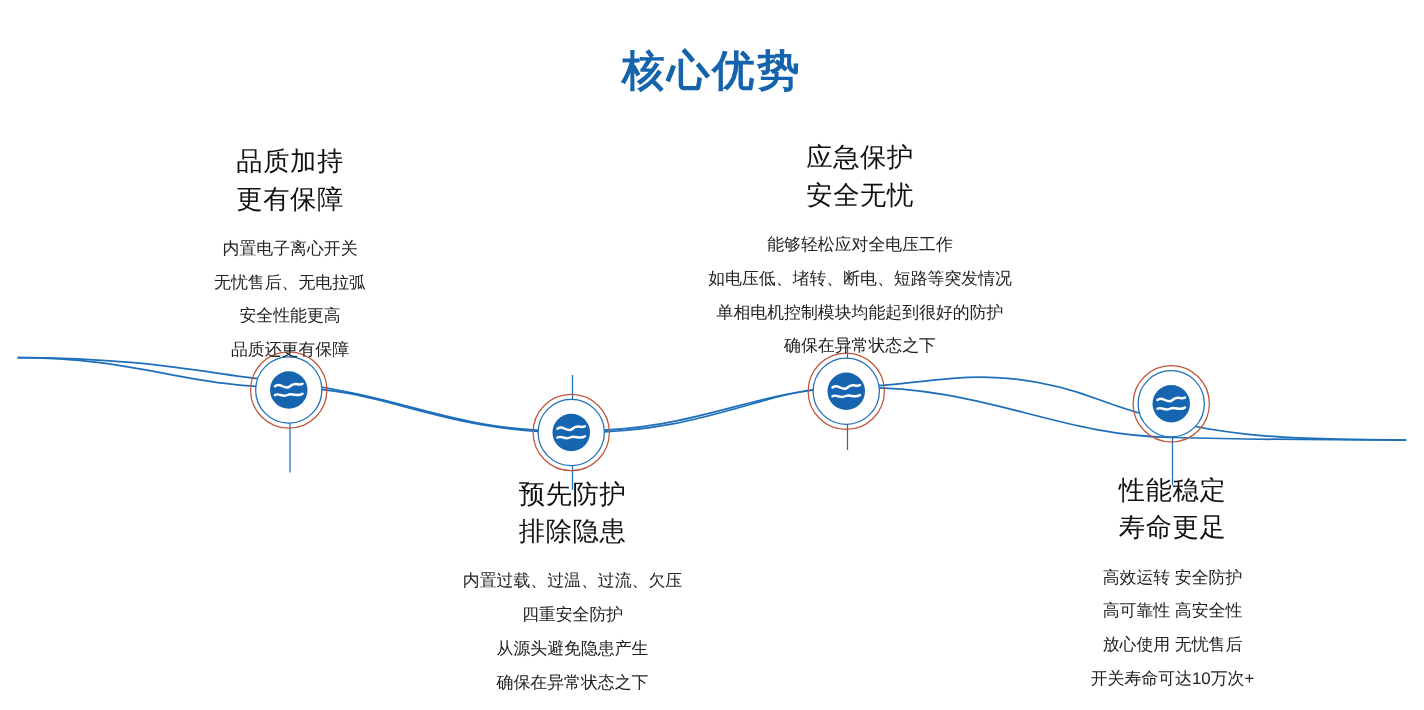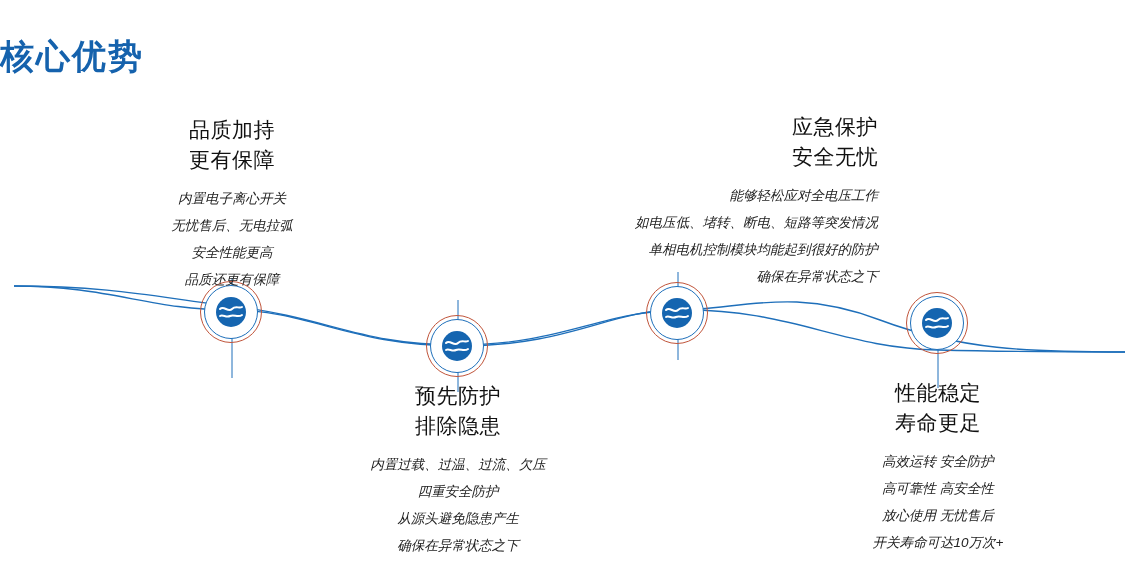--- a/index.html
+++ b/index.html
@@ -17,20 +17,21 @@
   #stage {
     position: relative;
     width: 1139px;
     height: 568px;
   }
   #title {
     position: absolute;
     left: 0;
     top: 34px;
     width: 1139px;
+    text-align: center;
     font-size: 34px;
     font-weight: bold;
     color: #1562ad;
     letter-spacing: 2px;
   }
   #wave-layer {
     position: absolute;
     left: 0;
     top: 0;
     width: 1139px;
@@ -87,21 +88,20 @@
     letter-spacing: 0.5px;
   }
   .block .lines {
     margin-top: 10px;
     font-size: 13.5px;
     color: #222222;
     line-height: 2.0;
   }
   .block .lines div {
     white-space: nowrap;
-    font-style: italic;
   }
 </style>
 </head>
 <body>
 
 <div id="stage">
 
   <div id="title">核心优势</div>
 
   <svg id="wave-layer" viewBox="0 0 1139 568" xmlns="http://www.w3.org/2000/svg">
@@ -170,21 +170,21 @@
     <div class="heading">品质加持
 更有保障</div>
     <div class="lines">
       <div>内置电子离心开关</div>
       <div>无忧售后、无电拉弧</div>
       <div>安全性能更高</div>
       <div>品质还更有保障</div>
     </div>
   </div>
 
-  <div class="block" style="left:498px; top:112px; width:380px;text-align:right;">
+  <div class="block" style="left:498px; top:112px; width:380px;">
     <div class="heading">应急保护
 安全无忧</div>
     <div class="lines">
       <div>能够轻松应对全电压工作</div>
       <div>如电压低、堵转、断电、短路等突发情况</div>
       <div>单相电机控制模块均能起到很好的防护</div>
       <div>确保在异常状态之下</div>
     </div>
   </div>
 

